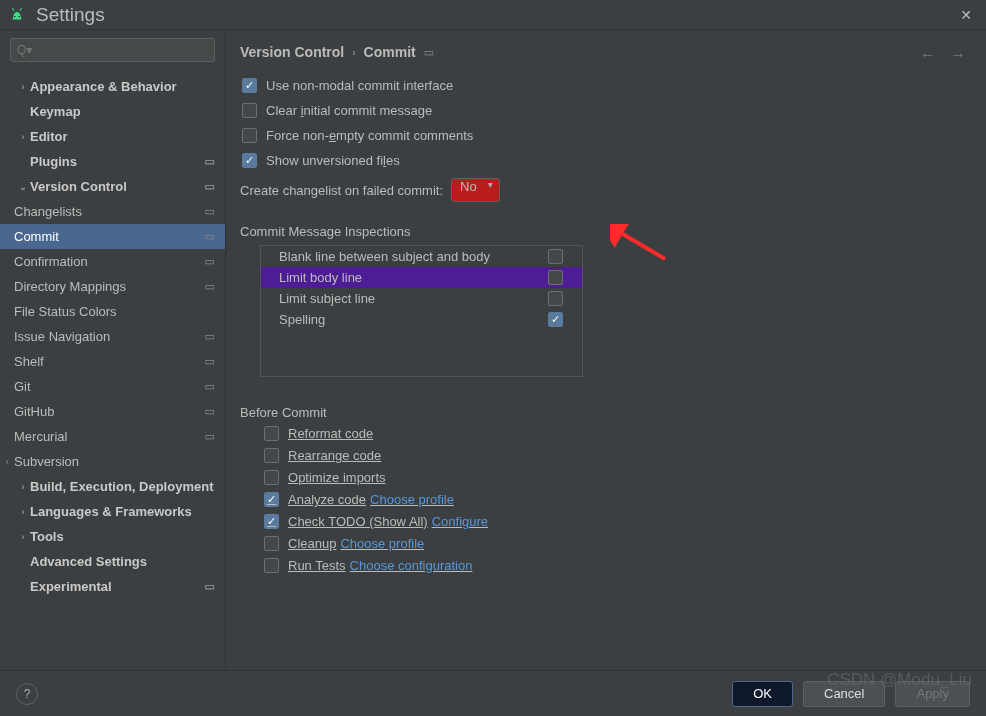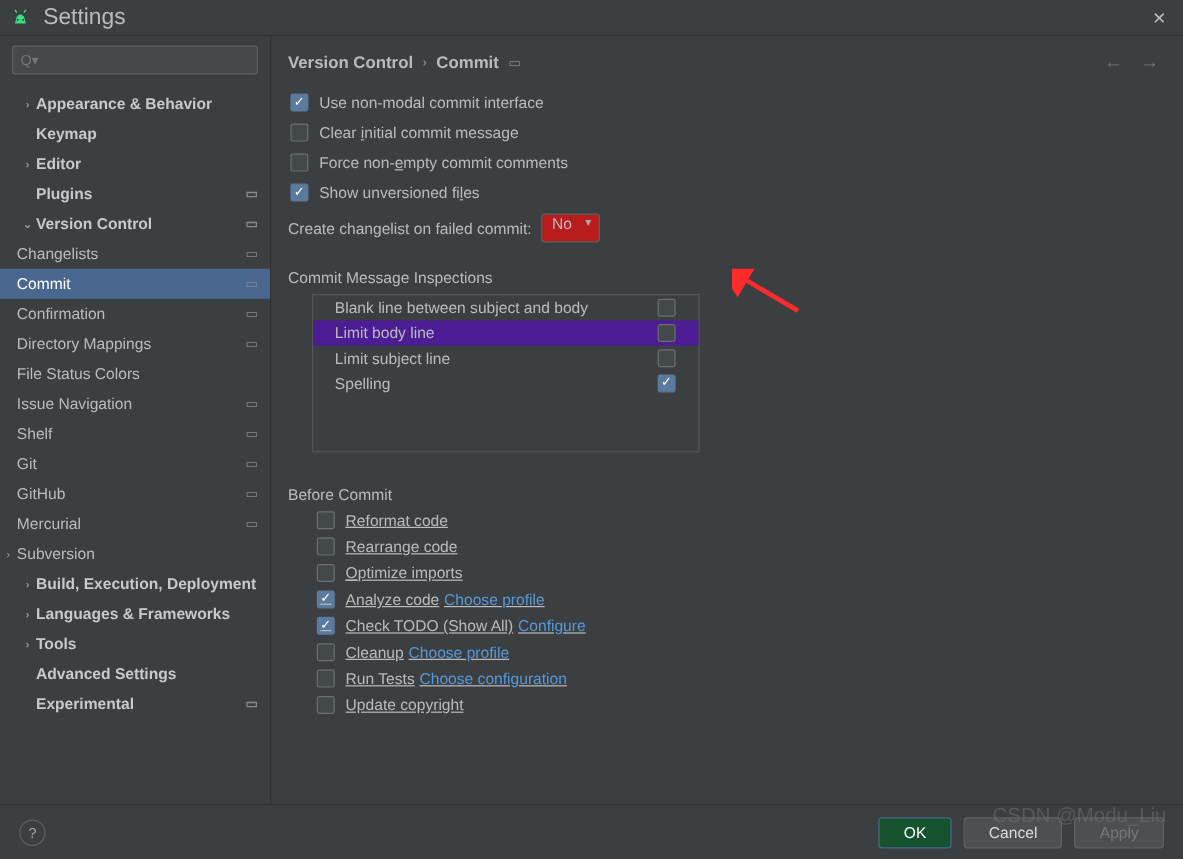--- a/index.html
+++ b/index.html
@@ -136,21 +136,21 @@
   width: 22px; height: 22px; border: 1px solid #5e6060; border-radius: 11px;
   display: flex; align-items: center; justify-content: center;
   color: #aaa; font-size: 12px;
 }
 .footer .spacer { flex: 1; }
 .btn {
   height: 26px; padding: 0 20px; margin-left: 10px;
   background: #4c5052; border: 1px solid #5e6060; border-radius: 3px;
   color: #ddd; display: inline-flex; align-items: center; cursor: pointer;
 }
-.btn.primary { background: #14532d; border-color: #4a6790; color: #fff; }
+.btn.primary { background: #0f172a; border-color: #4a6790; color: #fff; }
 .btn.disabled { color: #777; }
 
 .arrow-annot {
   position: absolute;
   left: 384px; top: 194px;
   pointer-events: none;
 }
 .watermark {
   position: absolute; right: 14px; bottom: 26px;
   color: #6e6e6e; font-size: 17px; opacity: 0.55;
@@ -363,24 +363,20 @@
         <div class="opt-row">
           <span class="chk"></span>
           <span class="opt-label">Cleanup</span>
           <span class="link">Choose profile</span>
         </div>
         <div class="opt-row">
           <span class="chk"></span>
           <span class="opt-label">Run Tests</span>
           <span class="link">Choose configuration</span>
         </div>
-        <div class="opt-row">
-          <span class="chk"></span>
-          <span class="opt-label">Update copyright</span>
-        </div>
       </div>
 
     <svg class="arrow-annot" width="60" height="40">
       <defs>
           <marker id="ah" markerWidth="8" markerHeight="8" refX="2" refY="4" orient="auto">
             <path d="M0,0 L8,4 L0,8 Z" fill="#ff2a2a"></path>
           </marker>
         </defs>
       <line x1="55" y1="35" x2="6" y2="6" stroke="#ff2a2a" stroke-width="4" marker-end="url(#ah)"></line>
     </svg>

